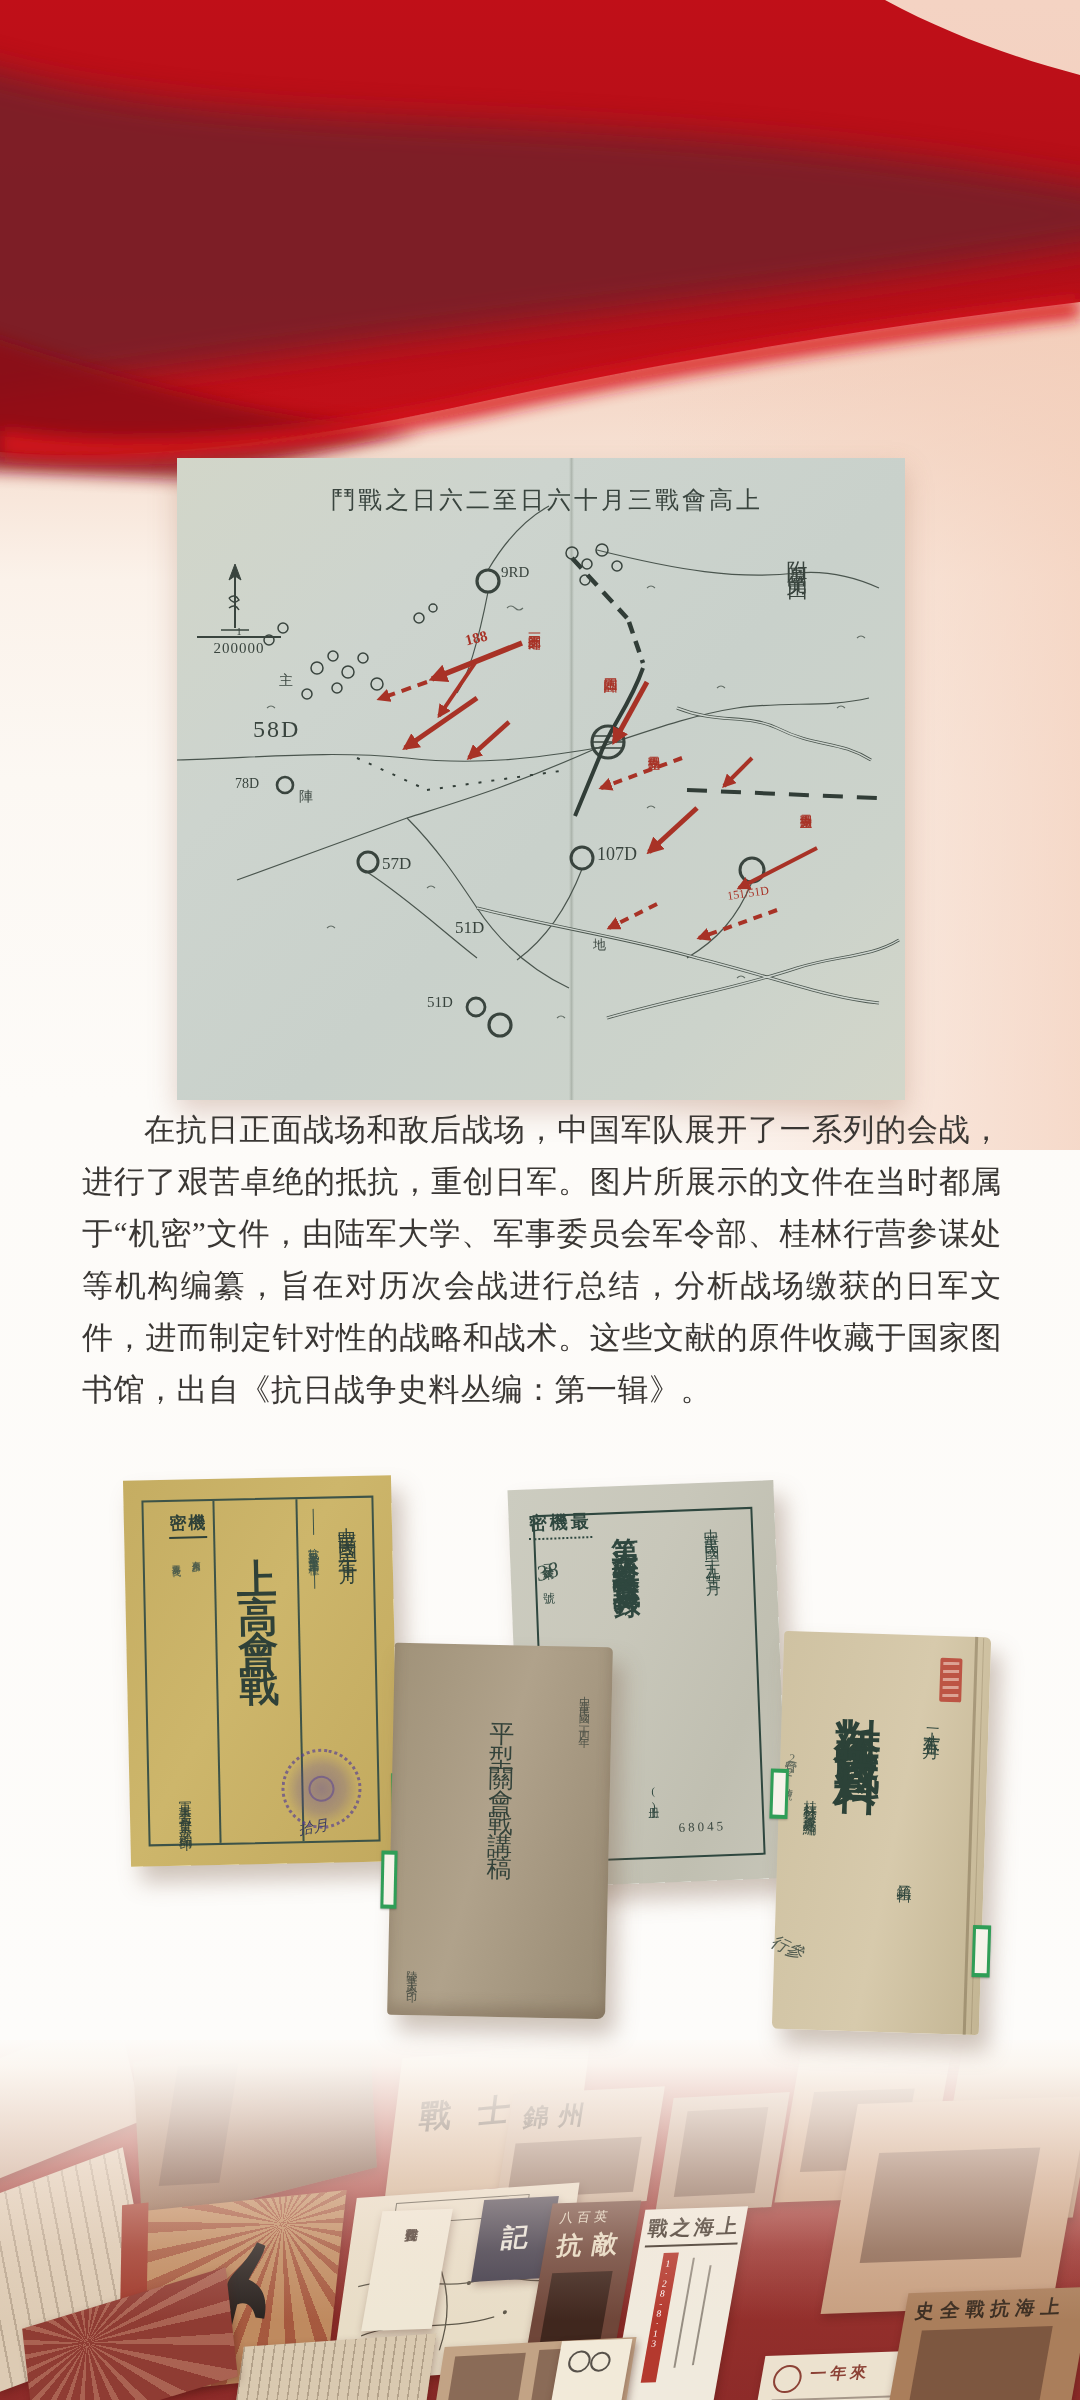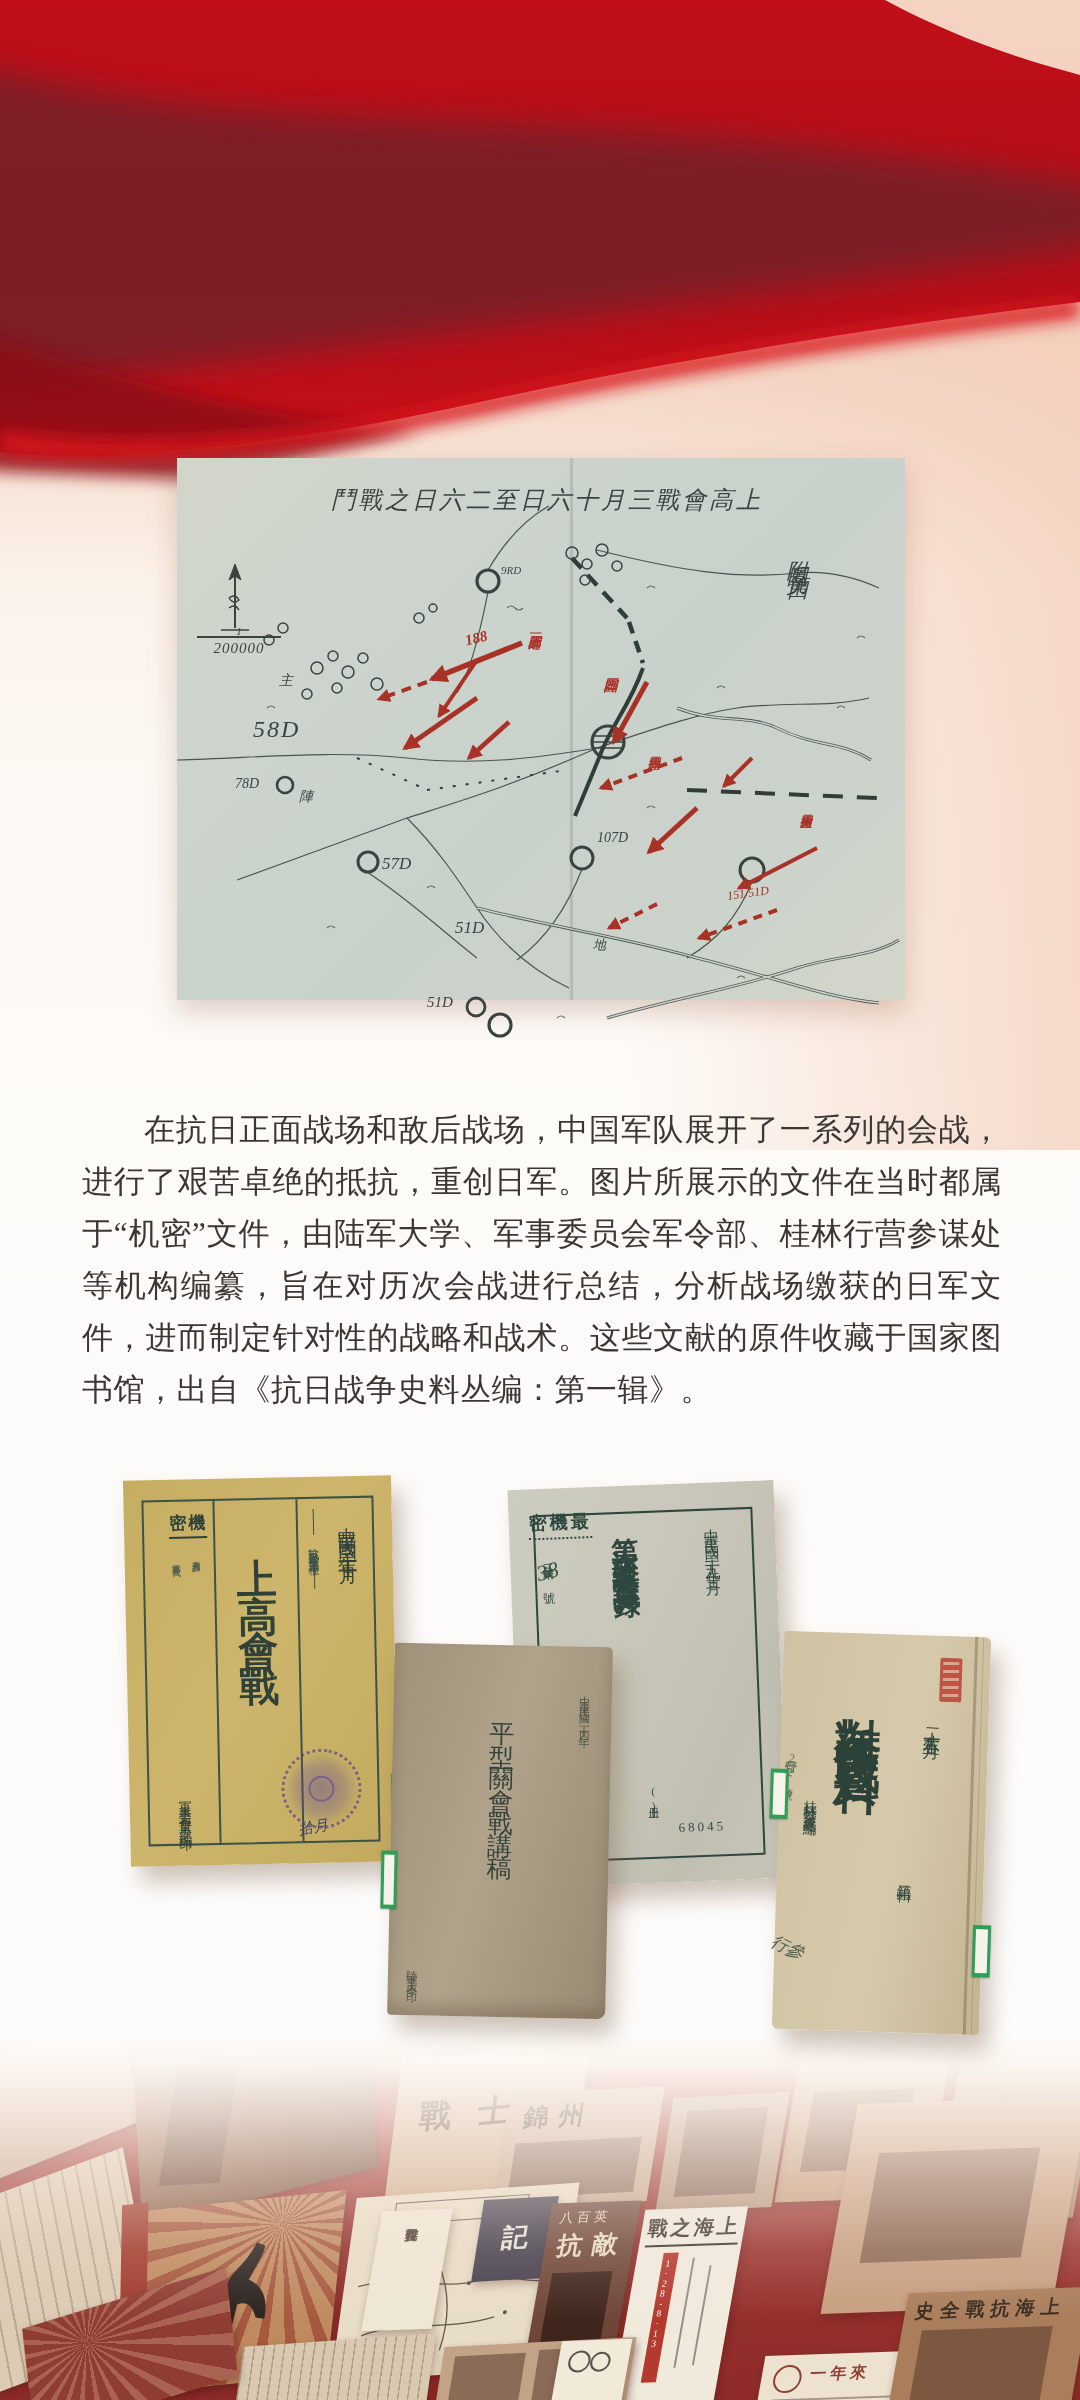--- a/index.html
+++ b/index.html
@@ -7,23 +7,23 @@
     background:linear-gradient(180deg,#f4d3c3 0px,#f3cfbe 320px,#f6e0d2 450px,#fbf2ea 580px,#fcf8f3 780px,#fdfbf8 1100px,#fdfcfa 2040px,#fdfcfa 2400px);
     font-family:"Liberation Serif",serif;}
   .warm-right{position:absolute;left:0;top:300px;width:1080px;height:850px;pointer-events:none;
     background:linear-gradient(to left, rgba(243,206,186,.75), rgba(243,206,186,0) 42%);}
   
   .banner{position:absolute;left:0;top:0;width:1080px;height:520px;}
   .page-title{position:absolute;left:0;top:126px;width:1080px;text-align:center;
     font-size:64px;font-weight:bold;letter-spacing:28px;color:#f0c193;
     text-shadow:0 2px 6px rgba(70,0,0,.35);}
   
-  .map-photo{position:absolute;left:177px;top:458px;width:728px;height:542px;
+  .map-photo{position:absolute;left:177px;top:458px;width:728px;height:642px;
     background:linear-gradient(135deg,#d2d6c9 0%,#cdd4ce 28%,#c9d1cb 55%,#ccd3cb 80%,#d3d6c9 100%);
-    box-shadow:0 12px 26px rgba(150,95,70,.28);font-style:italic;}
+    box-shadow:0 12px 26px rgba(150,95,70,.28);}
   .map-fold{position:absolute;left:392px;top:0;width:5px;height:100%;
     background:linear-gradient(to right,rgba(120,130,118,.0),rgba(120,130,118,.35),rgba(120,130,118,0));}
   .map-title{position:absolute;left:130px;top:26px;width:480px;text-align:center;
     font-size:24px;letter-spacing:3px;color:#39443e;}
   .map-corner{position:absolute;left:606px;top:86px;font-size:21px;letter-spacing:7px;color:#39443e;
     writing-mode:vertical-rl;text-orientation:upright;}
   .v{writing-mode:vertical-rl;text-orientation:upright;}
   .rtl{unicode-bidi:bidi-override;direction:rtl;}
   .map-label{position:absolute;color:#39443e;font-family:"Liberation Serif",serif;}
   .map-red{position:absolute;color:#a83226;}
@@ -238,25 +238,25 @@
           <path d="M90,250 q4,-4 8,0"></path>
           <path d="M680,180 q4,-4 8,0"></path>
       </g>
     </svg>
     <div class="map-title">鬥戰之日六二至日六十月三戰會高上</div>
     <div class="map-corner">附圖第四</div>
     <div class="map-scale">
       <span class="num">1</span>
       <span class="den">200000</span>
     </div>
-    <div class="map-label" style="left:324px;top:106px;font-size:11px;">9RD</div>
+    <div class="map-label" style="left:324px;top:106px;font-size:15px;">9RD</div>
     <div class="map-label" style="left:76px;top:258px;font-size:24px;letter-spacing:2px;">58D</div>
     <div class="map-label" style="left:58px;top:318px;font-size:14px;">78D</div>
     <div class="map-label" style="left:205px;top:396px;font-size:17px;">57D</div>
-    <div class="map-label" style="left:420px;top:372px;font-size:14px;">107D</div>
+    <div class="map-label" style="left:420px;top:386px;font-size:18px;">107D</div>
     <div class="map-label" style="left:278px;top:460px;font-size:17px;">51D</div>
     <div class="map-label" style="left:250px;top:536px;font-size:15px;">51D</div>
     <div class="map-red" style="left:550px;top:428px;font-size:12px;transform:rotate(-8deg);">151/51D</div>
     <div class="map-label" style="left:102px;top:214px;font-size:14px;">主</div>
     <div class="map-label" style="left:122px;top:330px;font-size:14px;">陣</div>
     <div class="map-label" style="left:416px;top:478px;font-size:13px;">地</div>
     <div class="map-red" style="left:288px;top:172px;font-size:15px;font-weight:bold;transform:rotate(-14deg);">188</div>
     <div class="map-red v" style="left:348px;top:168px;height:84px;font-size:13px;">三三師團之一部</div>
     <div class="map-red v" style="left:424px;top:210px;height:76px;font-size:14px;">三四師團</div>
     <div class="map-red v" style="left:468px;top:290px;height:90px;font-size:12px;">獨立二〇旅團</div>

